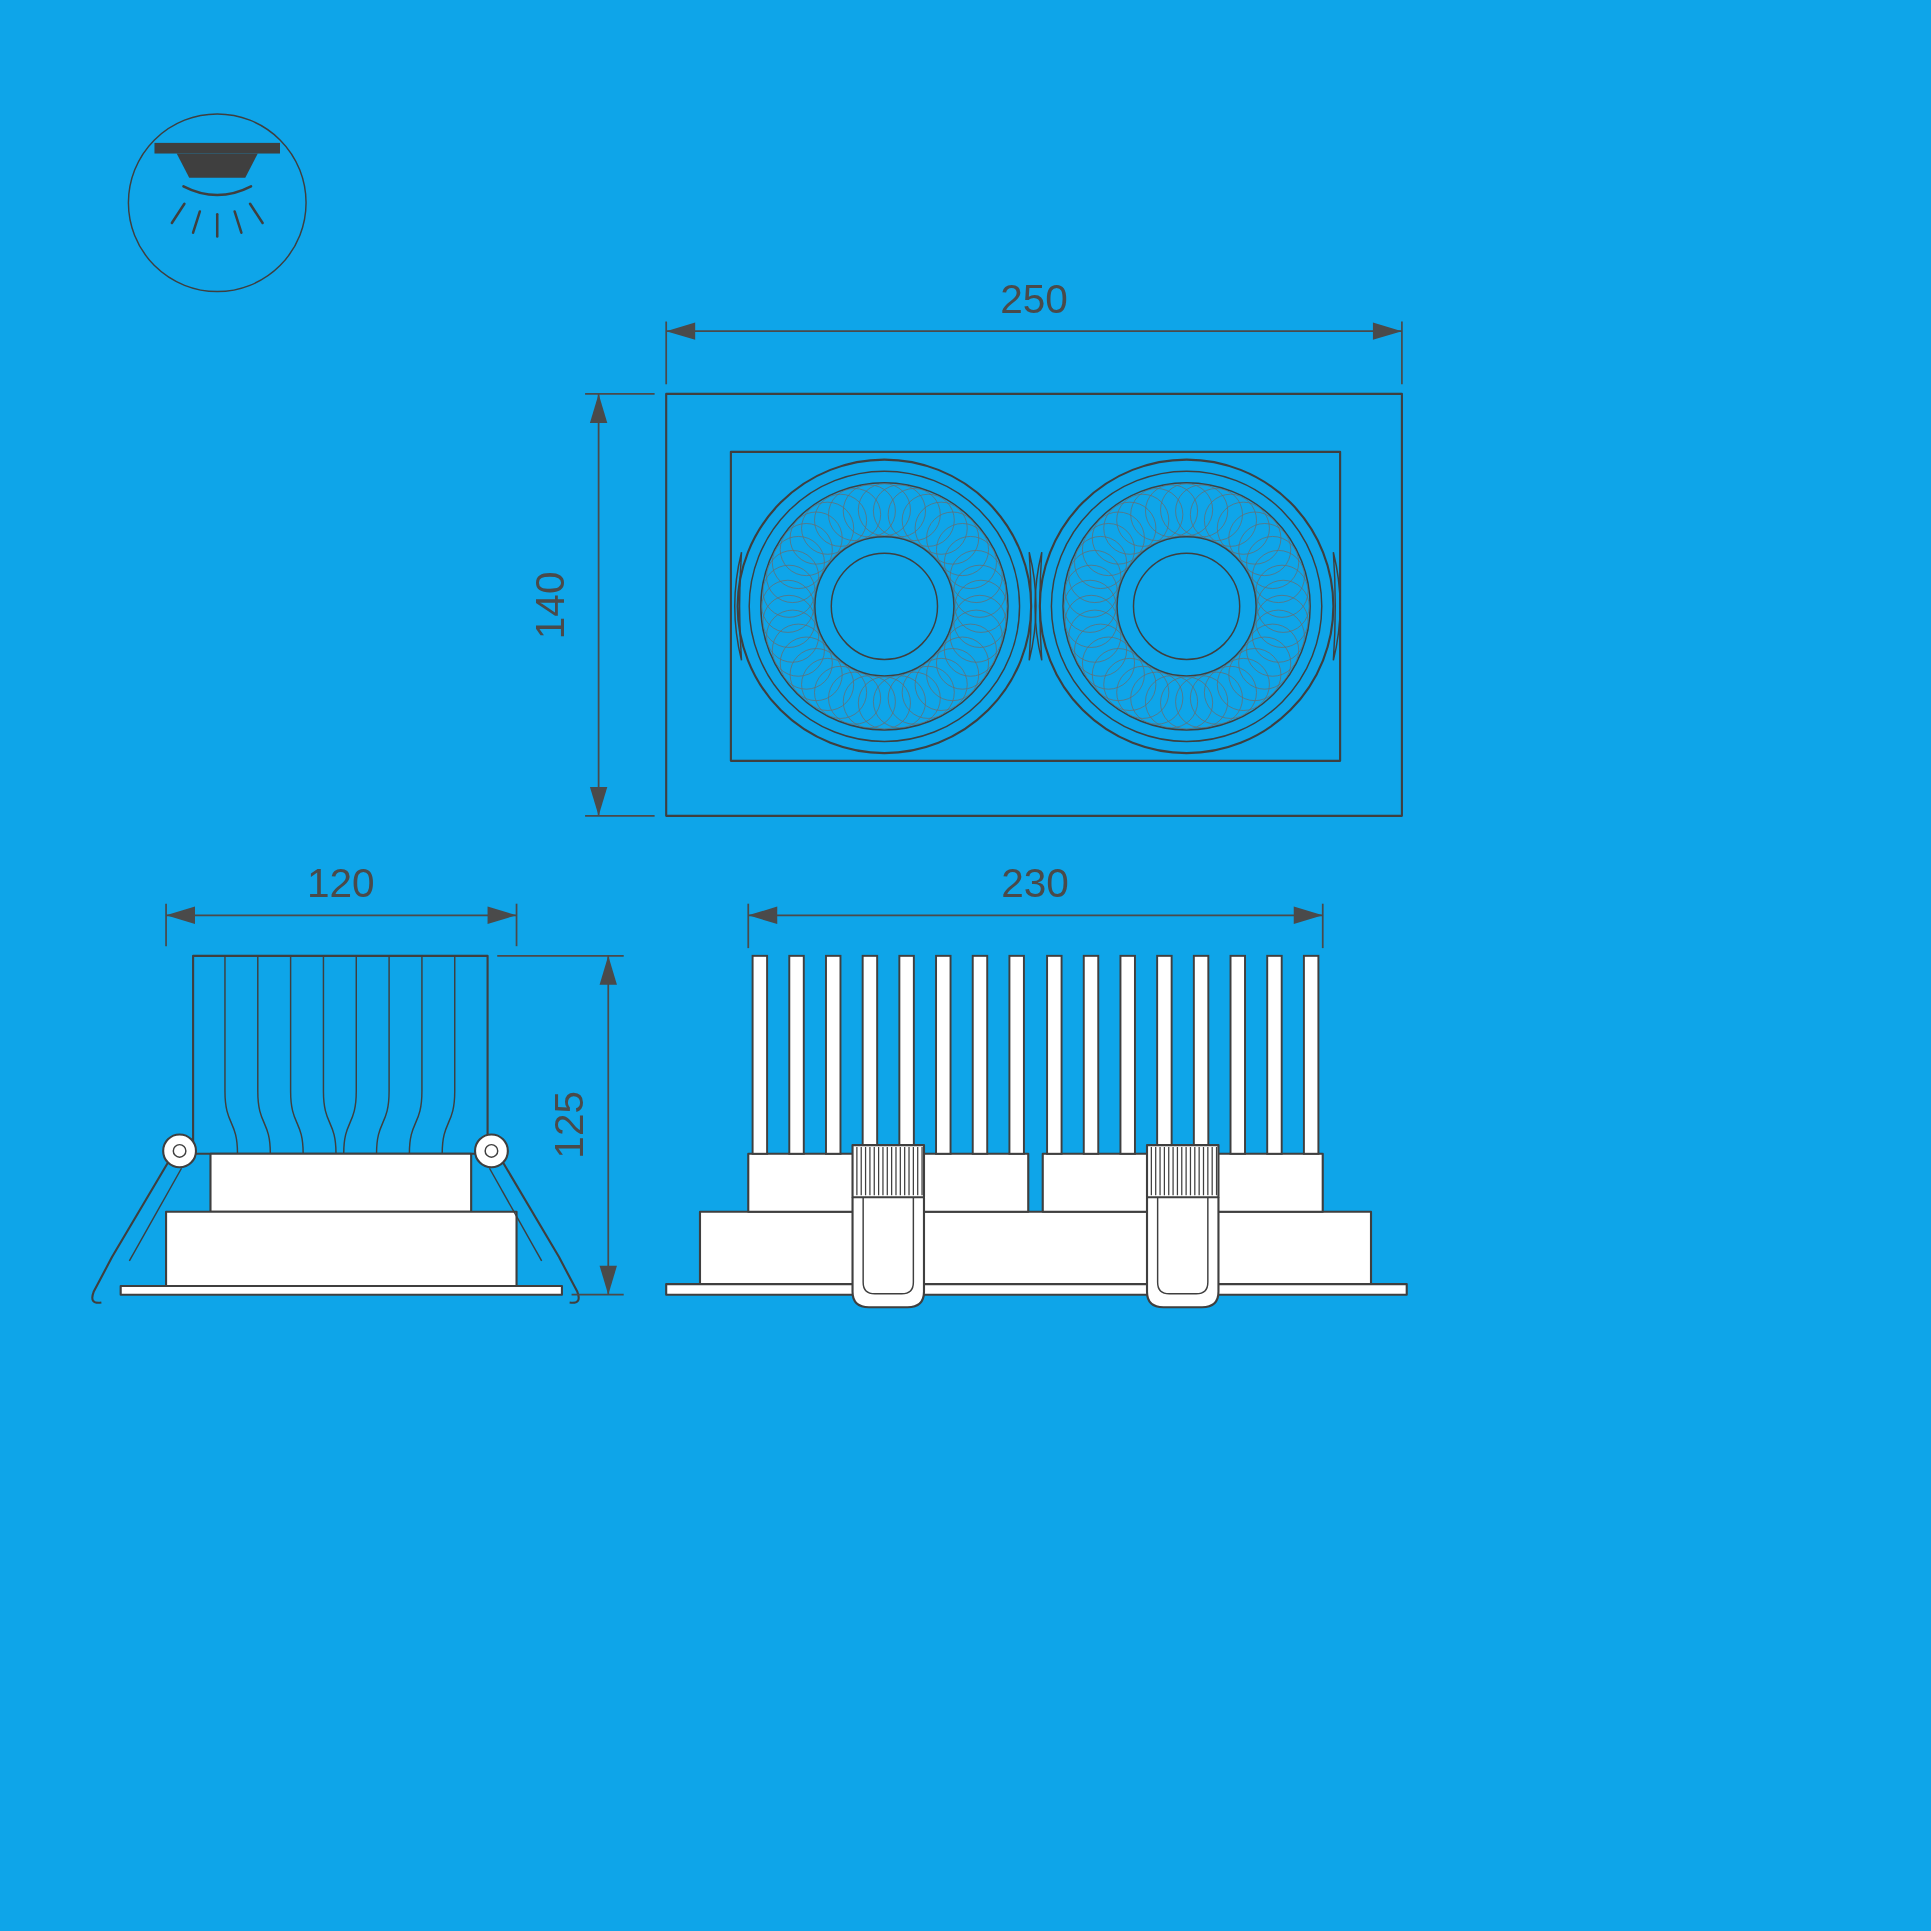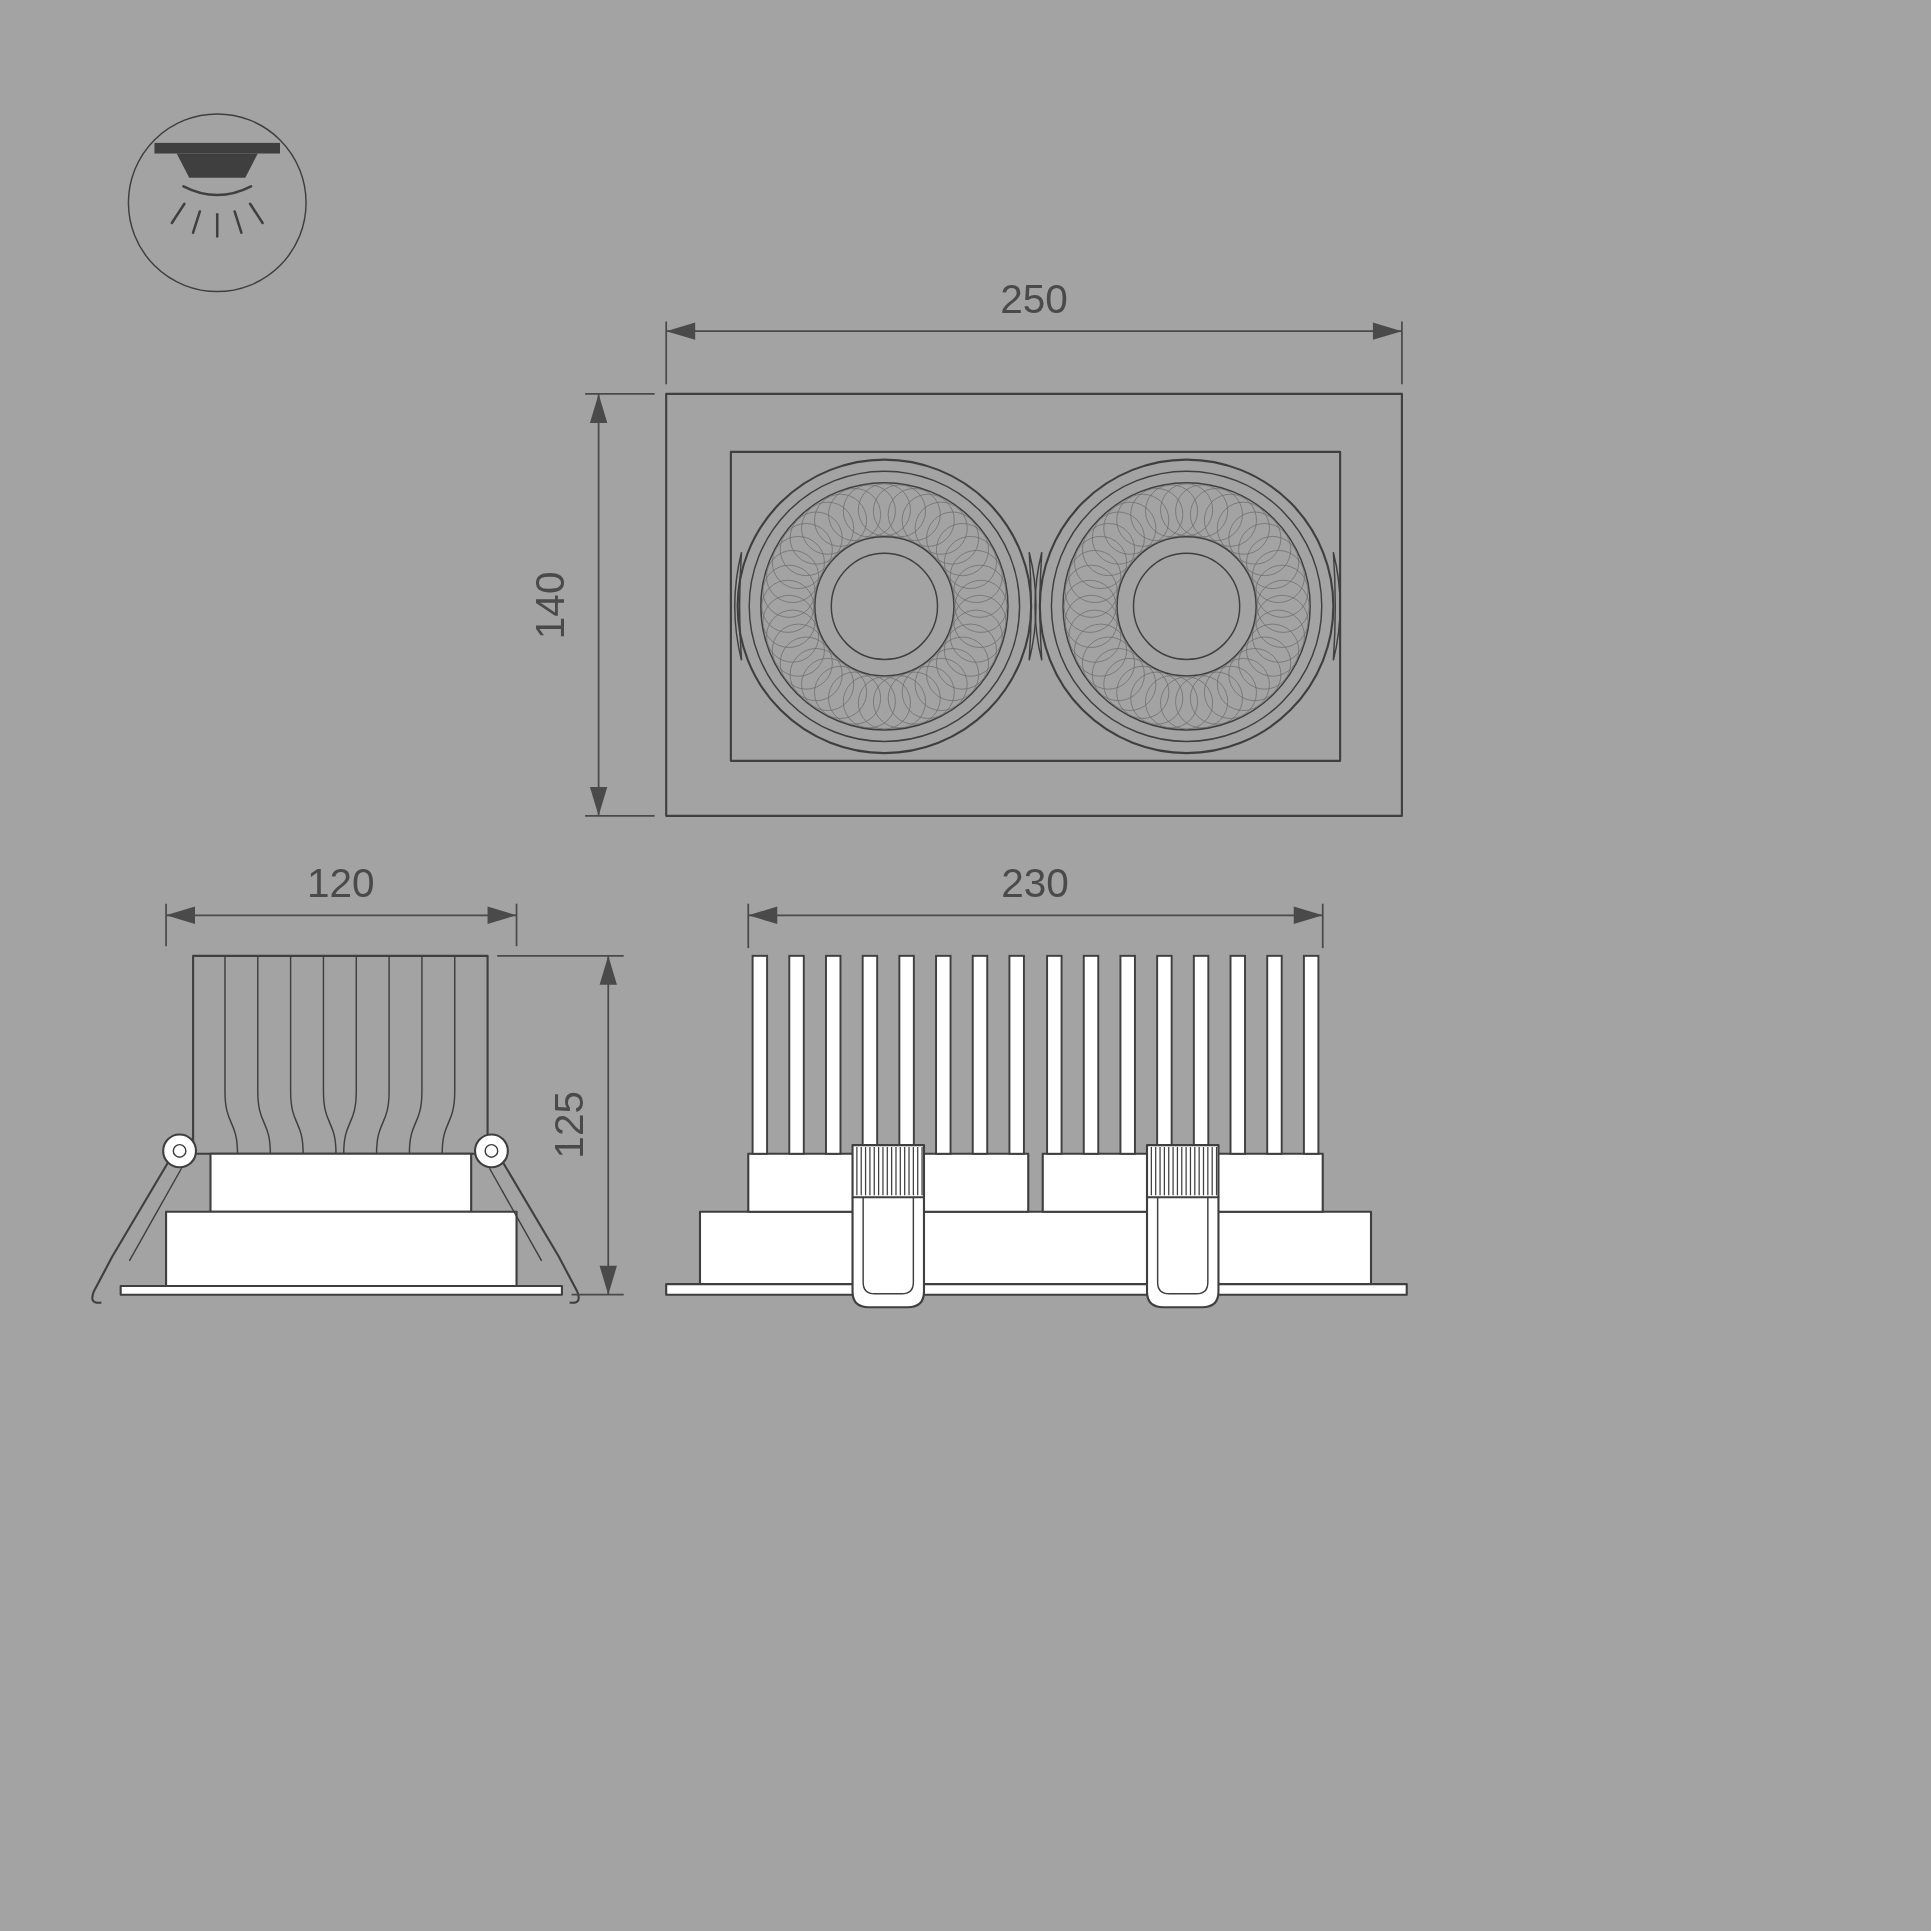--- a/index.html
+++ b/index.html
@@ -1,16 +1,16 @@
 <!DOCTYPE html>
 <html><head>
 <meta charset="utf-8">
 <style>
   html,body{margin:0;padding:0;background:#ffffff;}
-  .canvas{width:1931px;height:1931px;position:relative;background:#a3a3a3;font-family:"Liberation Sans",sans-serif;overflow:hidden;}
+  .canvas{width:1931px;height:1931px;position:relative;background:#0ea5e9;font-family:"Liberation Sans",sans-serif;overflow:hidden;}
   svg{display:block;}
   .outline{fill:none;stroke:#3f3f3f;stroke-width:2.2;stroke-linejoin:round;}
   .outline-f{fill:#ffffff;stroke:#3f3f3f;stroke-width:2.2;stroke-linejoin:round;}
   .thin{fill:none;stroke:#3f3f3f;stroke-width:1.5;}
   .dim{stroke:#4a4a4a;stroke-width:1.8;fill:none;}
   .dim-arrow{fill:#4a4a4a;stroke:none;}
   .dim-text{fill:#4a4a4a;font-size:42px;font-family:"Liberation Sans",sans-serif;}
   .rosette circle{fill:none;stroke:#6b6b6b;stroke-width:0.75;}
   .hatch line{stroke:#3f3f3f;stroke-width:1.3;}
   .fins rect{fill:#ffffff;stroke:#3f3f3f;stroke-width:2;}

